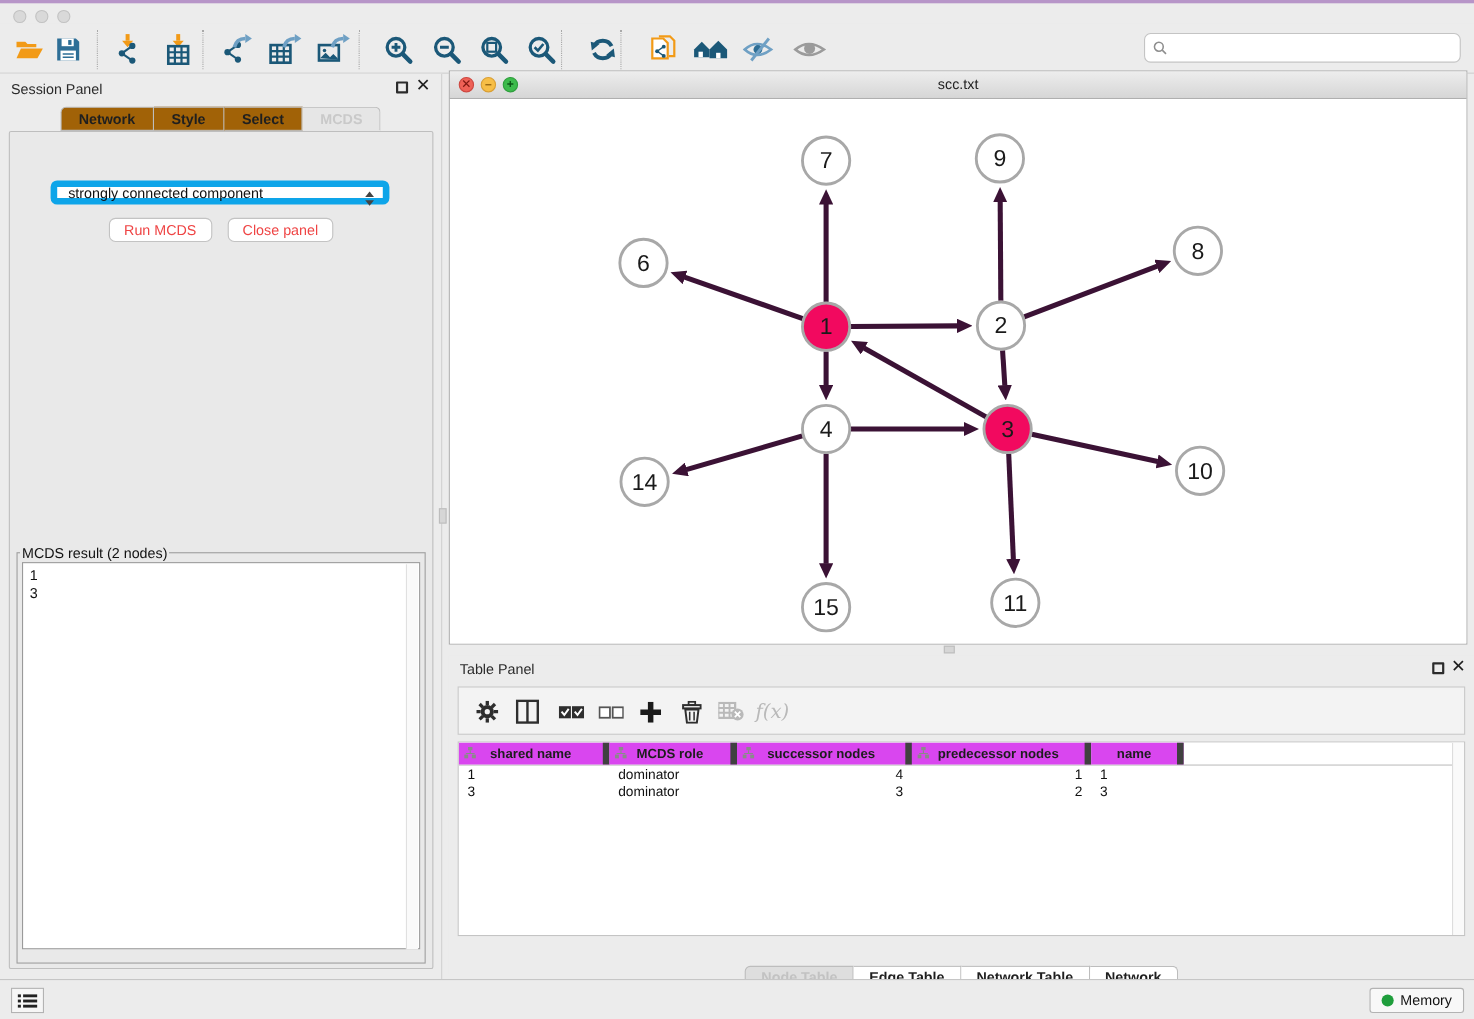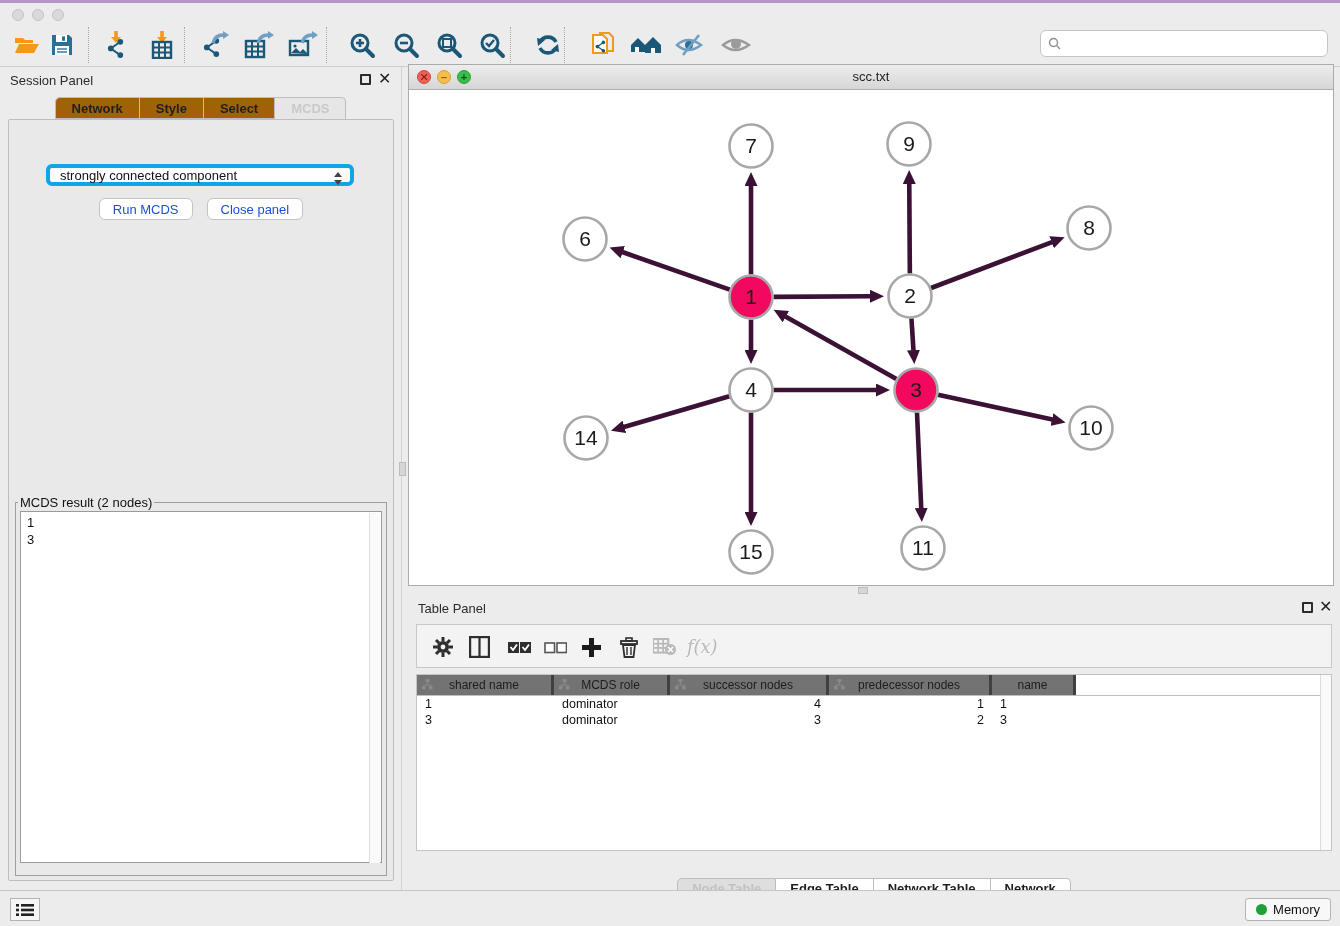--- a/index.html
+++ b/index.html
@@ -23,27 +23,27 @@
   .cp-title { position:absolute; left:10px; top:6px; font-size:13px; color:#2B2B2B; }
   .float-glyph { position:absolute; top:7px; width:11px; height:11px; border:2px solid #2B2B2B; border-radius:1px; }
   .close-glyph { position:absolute; top:3px; font-size:16px; font-weight:bold; color:#1E1E1E; line-height:18px; }
   .cp-tabs { position:absolute; left:0; top:30px; width:100%; display:flex; justify-content:center; }
   .tab { height:22px; padding:0 16px; background:#a16207; border:1px solid #BDBDBD; border-left:none; font-size:13px; font-weight:bold; color:#1F1F1F; display:flex; align-items:center; }
   .tab:first-child { border-left:1px solid #BDBDBD; border-radius:5px 0 0 0; }
   .tab:last-child { border-radius:0 5px 0 0; }
   .tab.active { background:#E6E6E6; color:#C9C9C9; border-bottom-color:#E6E6E6; }
   .cp-body { position:absolute; left:8px; top:52px; width:386px; height:762px; background:#E9E9E9; border:1px solid #BEBEBE; border-radius:2px; }
   .opt-label { position:absolute; left:0; top:21px; width:100%; text-align:center; font-size:13px; font-weight:bold; color:#1E1E1E; }
-  .select { position:absolute; left:37px; top:44px; width:308px; height:22px; background:#FFFFFF; border:4px solid #0ea5e9; border-radius:6px; font-size:13px; color:#111; display:flex; align-items:center; padding:0 22px 0 10px; }
+  .select { position:absolute; left:37px; top:44px; width:308px; height:22px; background:#FFFFFF; border:6px solid #0ea5e9; border-radius:6px; font-size:13px; color:#111; display:flex; align-items:center; padding:0 22px 0 10px; }
   .select .chev { position:absolute; right:8px; top:4px; width:8px; height:14px; }
   .chev i { display:block; width:0; height:0; border-left:4px solid transparent; border-right:4px solid transparent; }
   .chev i.up { border-bottom:5px solid #444; margin-bottom:3px; }
   .chev i.dn { border-top:5px solid #444; }
   .btnrow { position:absolute; left:0; top:78px; width:100%; display:flex; justify-content:center; gap:14px; }
-  .btn { height:22px; background:#FFFFFF; border:1px solid #C3C3C3; border-radius:6px; font-size:13px; color:#1d4ed8; padding:0 13px; font-family:inherit; }
+  .btn { height:22px; background:#FFFFFF; border:1px solid #C3C3C3; border-radius:6px; font-size:13px; color:#ef4444; padding:0 13px; font-family:inherit; }
   fieldset.result { position:absolute; left:6px; top:375px; width:372px; height:381px; border:1px solid #9E9E9E; background:transparent; }
   fieldset.result legend { font-size:13px; color:#111; padding:0 2px; margin-left:2px; }
   .result-box { position:relative; margin:1px 4px 4px 4px; height:352px; background:#FFFFFF; border:1px solid #9A9A9A; font-size:13px; color:#111; padding:2px 0 0 6px; line-height:17px; white-space:pre; }
   .result-scroll { position:absolute; right:1px; top:1px; width:11px; height:350px; background:#FAFAFA; border-left:1px solid #E0E0E0; }
 
   
   .netwin { position:absolute; left:408px; top:64px; width:926px; height:522px; border:1px solid #ABABAB; background:#FFFFFF; }
   .net-titlebar { position:relative; height:25px; background:linear-gradient(#EDEDED,#D6D6D6); border-bottom:1px solid #AFAFAF; }
   .tl { position:absolute; top:5px; width:14px; height:14px; border-radius:50%; font-size:11px; font-weight:bold; text-align:center; line-height:13px; }
   .tl.red { left:8px; background:#EE6156; border:1px solid #CE4740; color:#7E1710; }
@@ -54,21 +54,21 @@
   .split-handle { position:absolute; left:858px; top:587px; width:10px; height:7px; background:#D6D6D6; border:1px solid #BDBDBD; }
   .vsplit-handle { position:absolute; left:399px; top:462px; width:7px; height:14px; background:#D6D6D6; border:1px solid #BDBDBD; }
 
   
   .tpanel { position:absolute; left:408px; top:596px; width:932px; height:290px; background:#ECECEC; }
   .tp-title { position:absolute; left:10px; top:5px; font-size:13px; color:#2B2B2B; }
   .tp-toolbar { position:absolute; left:8px; top:28px; width:916px; height:44px; background:#F3F3F3; border:1px solid #C8C8C8; }
   .tp-toolbar .icon-btn { top:6px;text-align:center; }
   .tbl { position:absolute; left:8px; top:78px; width:916px; height:177px; background:#FFFFFF; border:1px solid #C4C4C4; overflow:hidden; }
   .tbl-header { display:flex; height:21px; border-bottom:1px solid #BFBFBF; background:#FFFFFF; }
-  .th { background:#737373; border-right:3px solid #404040; font-size:12px; color:#1D1D1D; display:flex; align-items:center; justify-content:center; position:relative; }
+  .th { background:#d946ef; border-right:6px solid #404040; font-size:12px; color:#1D1D1D; display:flex; align-items:center; justify-content:center; position:relative;font-weight:bold; }
   .th .treeicon { position:absolute; left:5px; top:4px; }
   .trow { display:flex; height:16px; font-size:12.5px; color:#111; align-items:center; }
   .td { padding:0 8px; overflow:hidden; white-space:nowrap; }
   .tbl-scroll { position:absolute; right:0px; top:0px; width:11px; height:177px; background:#FAFAFA; border-left:1px solid #DDDDDD; }
   .tp-tabs { position:absolute; left:0; top:262px; width:100%; display:flex; justify-content:center; }
   .btab { height:21px; padding:0 14px; background:#FFFFFF; border:1px solid #BDBDBD; border-left:none; font-size:13px; font-weight:bold; color:#1F1F1F; display:flex; align-items:center;margin-top:20px; }
   .btab:first-child { border-left:1px solid #BDBDBD; border-radius:5px 0 0 5px; }
   .btab:last-child { border-radius:0 5px 5px 0; }
   .btab.active { background:#DEDEDE; color:#C2C2C2; }
 

